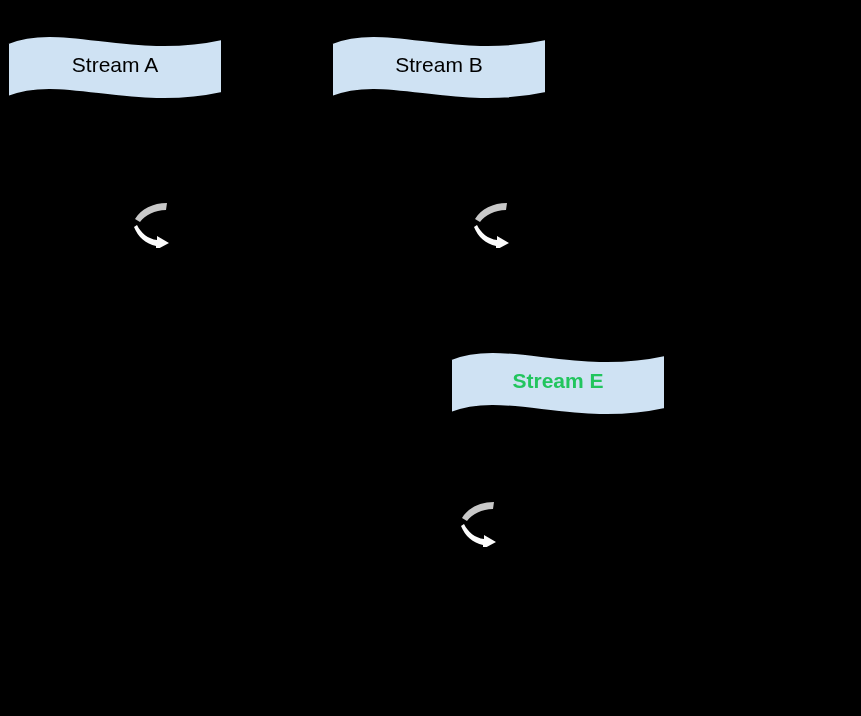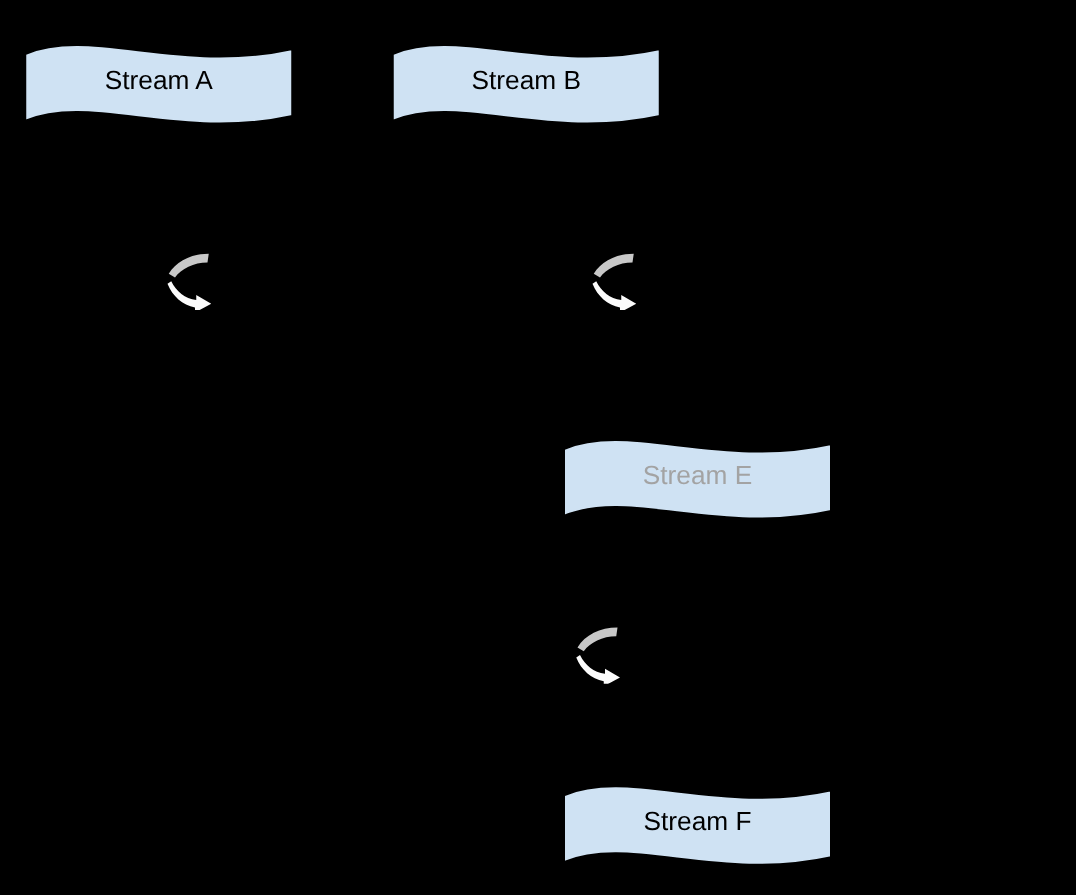--- a/index.html
+++ b/index.html
@@ -46,43 +46,37 @@
     inset: 0;
     width: 100%;
     height: 100%;
     display: block;
   }
 </style>
 </head>
 <body>
 
 <div id="canvas" style="width: 861px; height: 716px; background: rgb(0, 0, 0);">
-    <div class="stream-node" style="left: 18px; top: 27px; width: 218px; height: 74px; text-align: right;">
+    <div class="stream-node" style="left: 6px; top: 27px; width: 218px; height: 74px; text-align: right;">
       <svg viewBox="0 0 218 74">
         <path d="M 2,16 C 55,-6 125,32 216,12 L 216,66 C 125,86 55,48 2,70 Z" fill="#cfe2f3" stroke="#000000" stroke-width="2"></path>
       </svg>
       <div class="stream-label" style="color: rgb(0, 0, 0);">Stream A</div>
     </div>
-    <div class="stream-node" style="left: 312px; top: 27px; width: 218px; height: 74px;">
+    <div class="stream-node" style="left: 330px; top: 27px; width: 218px; height: 74px;">
       <svg viewBox="0 0 218 74">
         <path d="M 2,16 C 55,-6 125,32 216,12 L 216,66 C 125,86 55,48 2,70 Z" fill="#cfe2f3" stroke="#000000" stroke-width="2"></path>
       </svg>
       <div class="stream-label" style="color: rgb(0, 0, 0);">Stream B</div>
     </div>
     <div class="stream-node" style="left: 449px; top: 343px; width: 218px; height: 74px;">
       <svg viewBox="0 0 218 74">
         <path d="M 2,16 C 55,-6 125,32 216,12 L 216,66 C 125,86 55,48 2,70 Z" fill="#cfe2f3" stroke="#000000" stroke-width="2"></path>
       </svg>
-      <div class="stream-label" style="color: #a3a3a3;">Stream E</div>
-    </div>
-    <div class="stream-node" style="left: 449px; top: 620px; width: 218px; height: 74px;">
-      <svg viewBox="0 0 218 74">
-        <path d="M 2,16 C 55,-6 125,32 216,12 L 216,66 C 125,86 55,48 2,70 Z" fill="#cfe2f3" stroke="#000000" stroke-width="2"></path>
-      </svg>
-      <div class="stream-label" style="color: rgb(0, 0, 0);">Stream F</div>
+      <div class="stream-label" style="color: #22c55e; font-weight: bold;">Stream E</div>
     </div>
     <div class="operator-node" style="left: 132px; top: 200px; width: 38px; height: 48px;">
       <svg viewBox="0 0 38 48">
         <path d="M 35,3 L 34,10 C 23,10 13,15 8,22 L 3,19 C 9,9 21,3 35,3 Z" fill="#c8c8c8"></path>
         <path d="M 2,27 C 6,37 14,44 24,46 L 24,50 L 37,43 L 25,36 L 25,40 C 16,39 9,33 5,25 Z" fill="#fbfbfb"></path>
       </svg>
     </div>
     <div class="operator-node" style="left: 472px; top: 200px; width: 38px; height: 48px;">
       <svg viewBox="0 0 38 48">
         <path d="M 35,3 L 34,10 C 23,10 13,15 8,22 L 3,19 C 9,9 21,3 35,3 Z" fill="#c8c8c8"></path>

